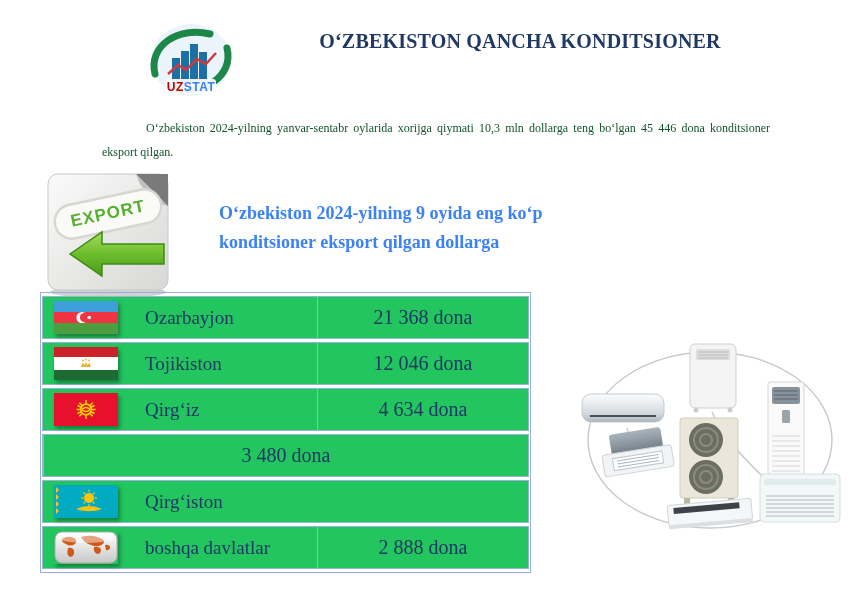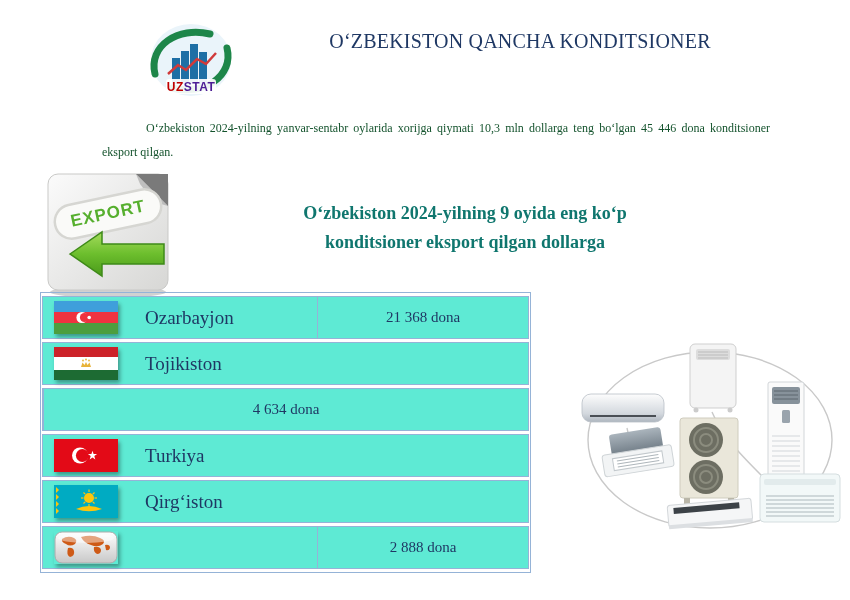--- a/index.html
+++ b/index.html
@@ -3,44 +3,44 @@
 <meta charset="utf-8">
 <style>
   html,body{margin:0;padding:0;background:#fff;}
   #page{position:relative;width:850px;height:600px;background:#fff;overflow:hidden;
         font-family:"Liberation Serif","DejaVu Serif",serif;color:#1F3864;}
 
   
   .logo-wrap{position:absolute;left:148px;top:22px;width:86px;height:82px;}
   .logo-text{position:absolute;left:0;top:58px;width:86px;text-align:center;
              font-family:"Liberation Sans",sans-serif;font-weight:bold;font-size:12px;letter-spacing:.5px;}
-  .logo-text .uz{color:#C00000;} .logo-text .stat{color:#4c1d95;}
+  .logo-text .uz{color:#C00000;} .logo-text .stat{color:#3b82f6;}
   .title{position:absolute;left:255px;top:28px;width:530px;text-align:center;
-         font-weight:normal;font-size:20px;line-height:26px;color:#1F3864;letter-spacing:.2px;}
+         font-weight:bold;font-size:20px;line-height:26px;color:#1F3864;letter-spacing:.2px;}
 
   
   .intro{position:absolute;left:102px;top:116px;width:668px;font-size:12px;line-height:24px;
          text-align:justify;text-indent:44px;color:#14532d;}
 
   
   .export-badge{position:absolute;left:42px;top:172px;width:160px;height:130px;}
   .export-label{position:absolute;left:14px;top:32px;width:104px;text-align:center;
       transform:rotate(-12deg);font-family:"Liberation Sans",sans-serif;font-weight:bold;
       font-size:17px;letter-spacing:1px;color:#56AF2E;}
 
   
-  .subtitle{position:absolute;left:235px;top:199px;width:460px;text-align:center;
-            font-weight:bold;font-size:18px;line-height:29px;color:#0f766e;}
+  .subtitle{position:absolute;left:219px;top:199px;width:460px;text-align:left;
+            font-weight:bold;font-size:18px;line-height:29px;color:#3b82f6;}
 
   
   .table{position:absolute;left:40px;top:292px;width:487px;border:1px solid #95B3D7;padding:0 1px;}
-  .trow{display:flex;height:41px;border:1.5px solid #95B3D7;margin:3px 0;background:#5eead4;align-items:stretch;text-align:center;}
+  .trow{display:flex;height:41px;border:1.5px solid #95B3D7;margin:3px 0;background:#22c55e;align-items:stretch;text-align:center;}
   .cell-name{width:274px;display:flex;align-items:center;}
   .cell-val{flex:1;border-left:1.5px solid #95B3D7;display:flex;align-items:center;justify-content:center;
-            font-size:15px;color:#1F3864;}
+            font-size:20px;color:#1F3864;}
   .flag{width:64px;height:33px;margin-left:11px;flex:0 0 auto;box-shadow:2px 3px 4px rgba(0,0,0,.35);}
   .flag svg{display:block;}
   .cname{margin-left:27px;font-size:19px;color:#1F3864;}
 
   
   .collage{position:absolute;left:572px;top:336px;width:272px;height:210px;}
 </style>
 </head>
 <body>
 
@@ -124,38 +124,48 @@
               <rect y="10" width="64" height="13" fill="#ffffff"></rect>
               <rect y="23" width="64" height="10" fill="#1D6B33"></rect>
             <polygon points="27,20 28.5,15.5 30.5,18 32,15 33.5,18 35.5,15.5 37,20" fill="#E8B33A"></polygon>
             <circle cx="29" cy="13.5" r="0.9" fill="#E8B33A"></circle>
               <circle cx="32" cy="12.5" r="0.9" fill="#E8B33A"></circle>
               <circle cx="35" cy="13.5" r="0.9" fill="#E8B33A"></circle>
           </svg>
         </div>
         <span class="cname">Tojikiston</span>
       </div>
-    </div>
-
-    <div class="trow">
+      <div class="cell-val">12 046 dona</div>
+    </div>
+
+    <div class="trow">
+      <div class="cell-name">
+        <div class="flag">
+          <svg width="64" height="33" viewBox="0 0 64 33">
+            <rect width="64" height="33" fill="#E8112D"></rect>
+            <g stroke="#FAD201" stroke-width="1.6">
+              <line x1="32" y1="7" x2="32" y2="26"></line>
+                <line x1="22.5" y1="16.5" x2="41.5" y2="16.5"></line>
+              <line x1="25.3" y1="9.8" x2="38.7" y2="23.2"></line>
+                <line x1="38.7" y1="9.8" x2="25.3" y2="23.2"></line>
+              <line x1="23.5" y1="12.5" x2="40.5" y2="20.5"></line>
+                <line x1="40.5" y1="12.5" x2="23.5" y2="20.5"></line>
+            </g>
+            <circle cx="32" cy="16.5" r="6.2" fill="#FAD201"></circle>
+            <circle cx="32" cy="16.5" r="4.4" fill="#E8112D"></circle>
+            <path d="M27.8,16.5 Q32,12.5 36.2,16.5 M27.8,16.5 Q32,20.5 36.2,16.5" fill="none" stroke="#FAD201" stroke-width="1.2"></path>
+          </svg>
+        </div>
+        <span class="cname">Qirg‘iz</span>
+      </div>
       <div class="cell-val">4 634 dona</div>
     </div>
 
     <div class="trow">
-      <div class="cell-name">
-        <div class="flag">
-          <svg width="64" height="33" viewBox="0 0 64 33">
-            <rect width="64" height="33" fill="#E30A17"></rect>
-            <circle cx="26" cy="16.5" r="8" fill="#fff"></circle>
-              <circle cx="28.3" cy="16.5" r="6.4" fill="#E30A17"></circle>
-            <polygon fill="#fff" points="38.5,11.7 39.6,14.9 43.1,15 40.3,17.1 41.3,20.4 38.5,18.4 35.7,20.4 36.7,17.1 33.9,15 37.4,14.9"></polygon>
-          </svg>
-        </div>
-        <span class="cname">Turkiya</span>
-      </div>
+      <div class="cell-val">3 480 dona</div>
     </div>
 
     <div class="trow">
       <div class="cell-name">
         <div class="flag">
           <svg width="64" height="33" viewBox="0 0 64 33">
             <rect width="64" height="33" fill="#00ABC2"></rect>
             <g fill="#FEC50C">
               <polygon points="2,2 5,5 2,8"></polygon>
                 <polygon points="2,9 5,12 2,15"></polygon>
@@ -194,20 +204,21 @@
             <g fill="#CE5A17">
               <path d="M8,8 Q14,4 20,7 Q24,9 21,13 Q16,16 12,13 Q7,11 8,8 Z"></path>
               <path d="M14,17 Q19,16 20,20 Q21,25 16,26 Q12,24 14,17 Z"></path>
               <path d="M27,6 Q38,3 46,7 Q52,9 49,13 Q44,17 37,14 Q30,12 27,6 Z"></path>
               <path d="M40,16 Q46,15 47,19 Q47,23 43,23 Q39,21 40,16 Z"></path>
               <path d="M51,14 Q56,13 56,17 Q55,20 52,19 Z"></path>
             </g>
             <ellipse cx="32" cy="7" rx="28" ry="5" fill="#ffffff" opacity="0.45"></ellipse>
           </svg>
         </div>
+        <span class="cname">boshqa davlatlar</span>
       </div>
       <div class="cell-val">2 888 dona</div>
     </div>
 
   </div>
 
   <div class="collage">
     <svg width="272" height="210" viewBox="0 0 272 210">
       <defs>
         <linearGradient id="silver" x1="0" y1="0" x2="0" y2="1">

